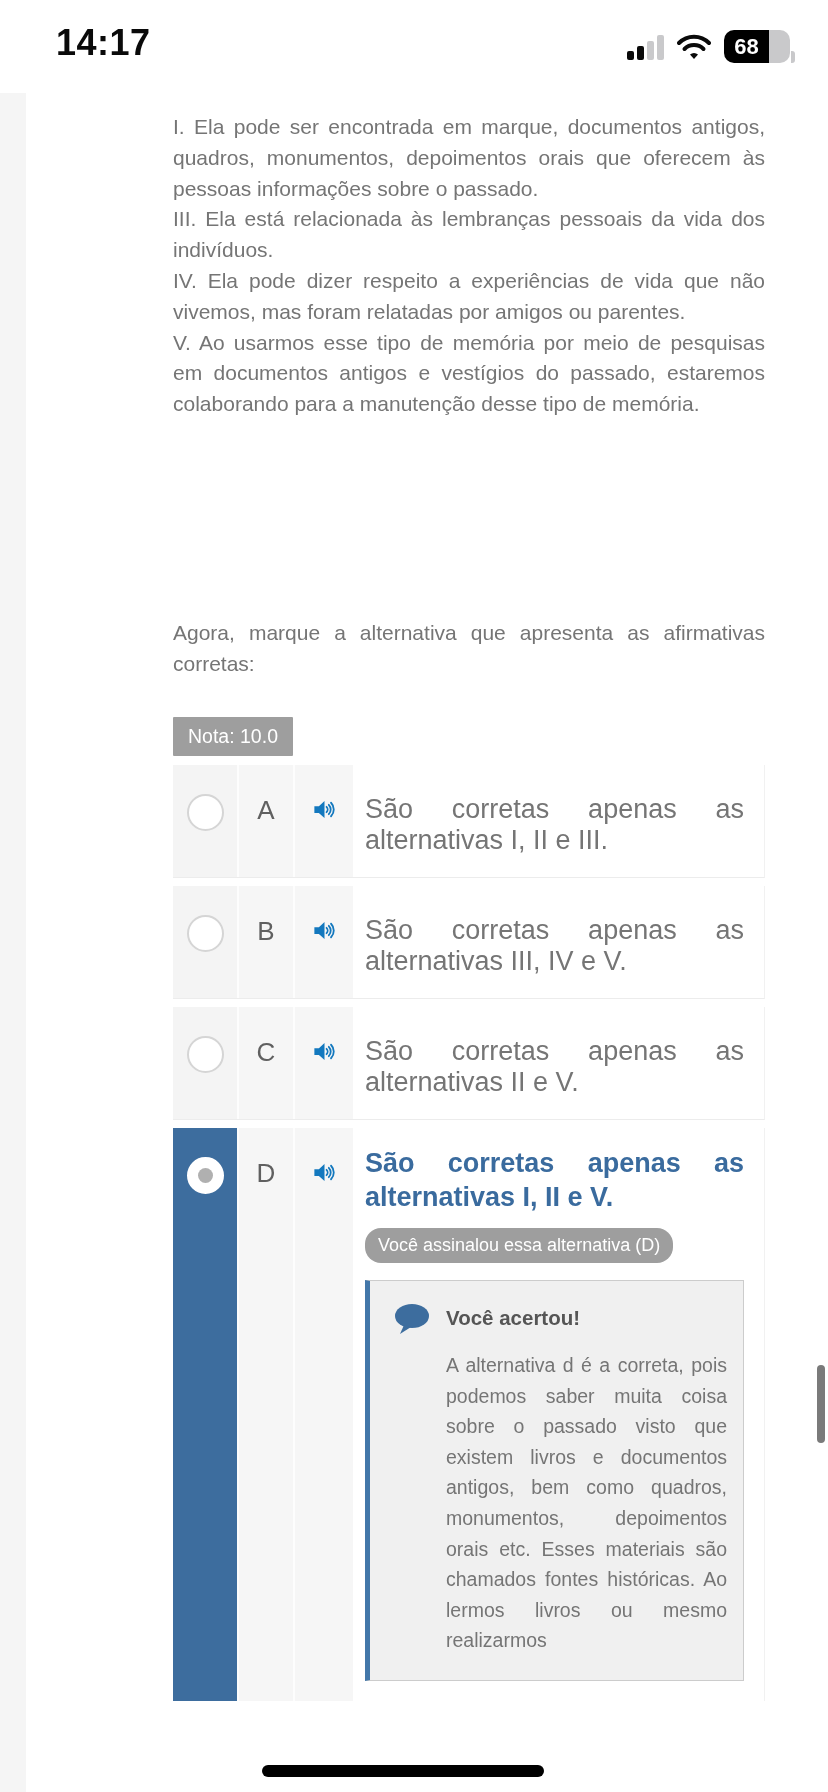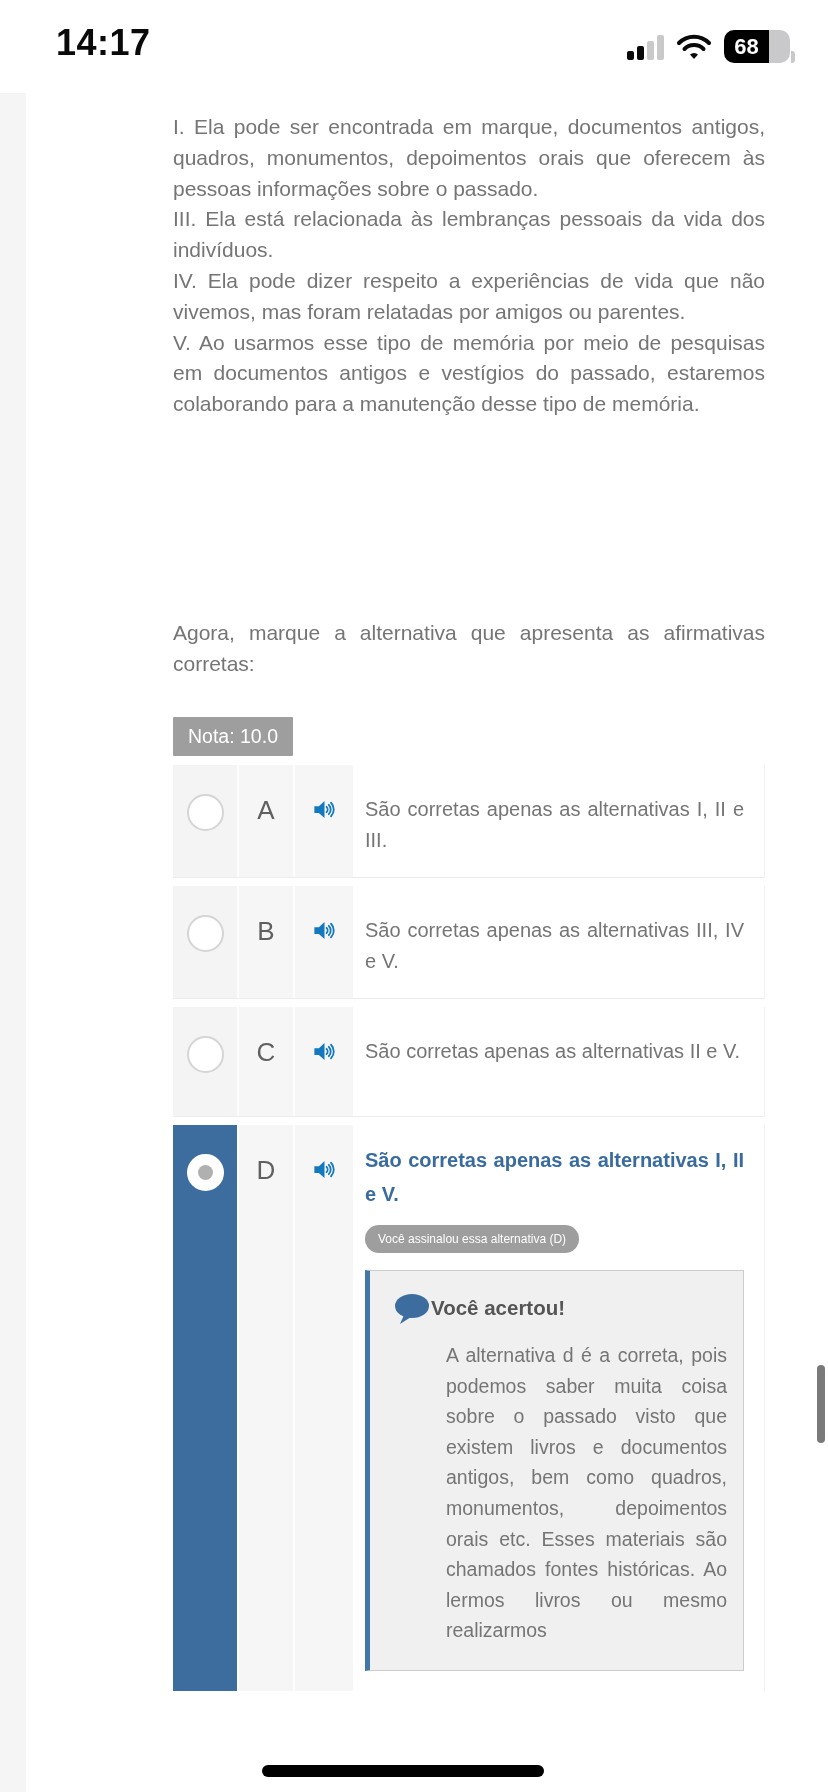--- a/index.html
+++ b/index.html
@@ -41,33 +41,33 @@
                  border-bottom:1px solid #ececec; border-right:1px solid #f1f1f1; margin-bottom:8px; }
   .option-card.selected { border-bottom:none; margin-bottom:0; }
   .cell-radio { width:66px; background:#f4f4f4; border-right:2px solid #fdfdfd;
                 display:flex; justify-content:center; align-items:flex-start; padding-top:29px; }
   .option-card.selected .cell-radio { background:#3d6d9e; }
   .cell-letter { width:56px; background:#f6f6f6; border-right:2px solid #fdfdfd;
                  text-align:center; padding-top:30px; color:#606060; font-size:26px; }
   .cell-speaker { width:58px; background:#f6f6f6; display:flex; justify-content:center;
                   align-items:flex-start; padding-top:31px; }
   .option-body { flex:1; padding:18px 20px 20px 12px; }
-  .option-text { color:#757575; font-size:20px; line-height:31.5px; text-align:justify; padding-top:11px; }
+  .option-text { color:#757575; font-size:27px; line-height:31.5px; text-align:justify; padding-top:11px; }
   .option-card.selected .option-text { color:#3a6b9e; font-weight:700; line-height:34px; padding-top:0; }
   .radio { width:37px; height:37px; border-radius:50%; background:#fff; border:2px solid #d5d5d5;
            display:flex; align-items:center; justify-content:center; }
   .option-card.selected .radio { border-color:#fff; }
   .radio .dot { display:none; width:15px; height:15px; border-radius:50%; background:#b0b0b0; }
   .option-card.selected .radio .dot { display:block; }
   .selection-badge { display:inline-block; margin-top:14px; background:#9e9e9e; color:#fff;
-                     font-size:12px; padding:7px 13px; border-radius:16px;text-align:right; }
+                     font-size:18px; padding:7px 13px; border-radius:16px;text-align:right; }
   
   .feedback { margin-top:17px; background:#f0f0f0; border:1px solid #cccccc;
               border-left:5px solid #4377a9; padding:22px 16px 24px 23px; }
-  .feedback-head { display:flex; align-items:flex-start; }
+  .feedback-head { display:flex; align-items:flex-start; gap:15px; }
   .feedback-title { font-size:20.5px; font-weight:700; color:#555555; padding-top:3px; }
   .feedback-body { margin-left:53px; margin-top:14px; font-size:19.5px; line-height:30.6px;
                    color:#757575; text-align:justify; }
 </style>
 </head>
 <body>
 
 <div class="screen">
 
   <div class="status-bar">

